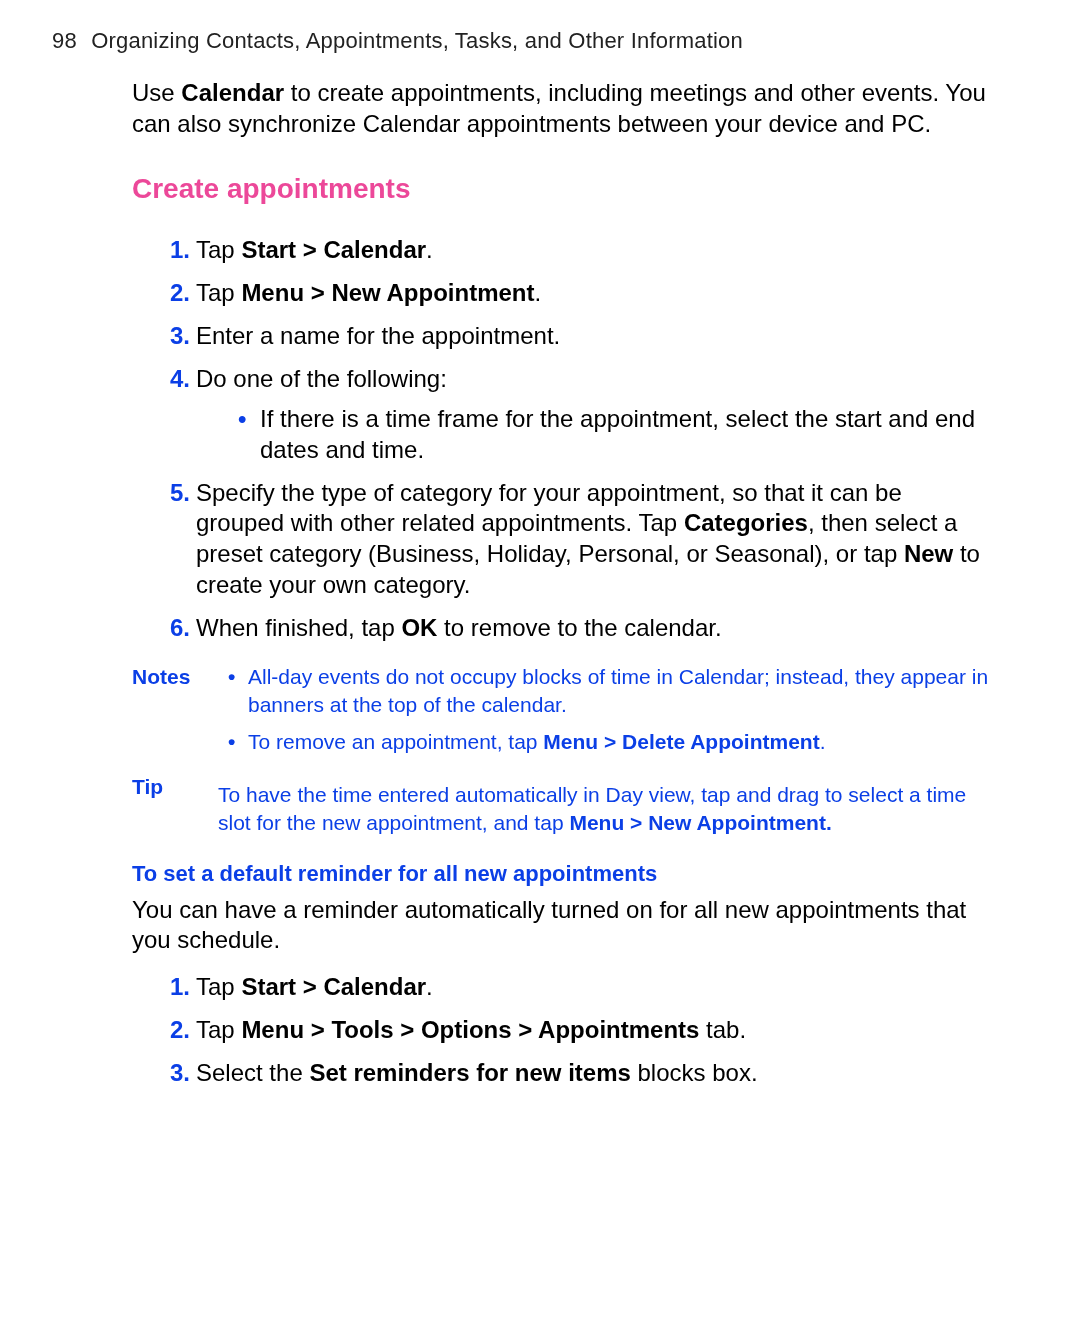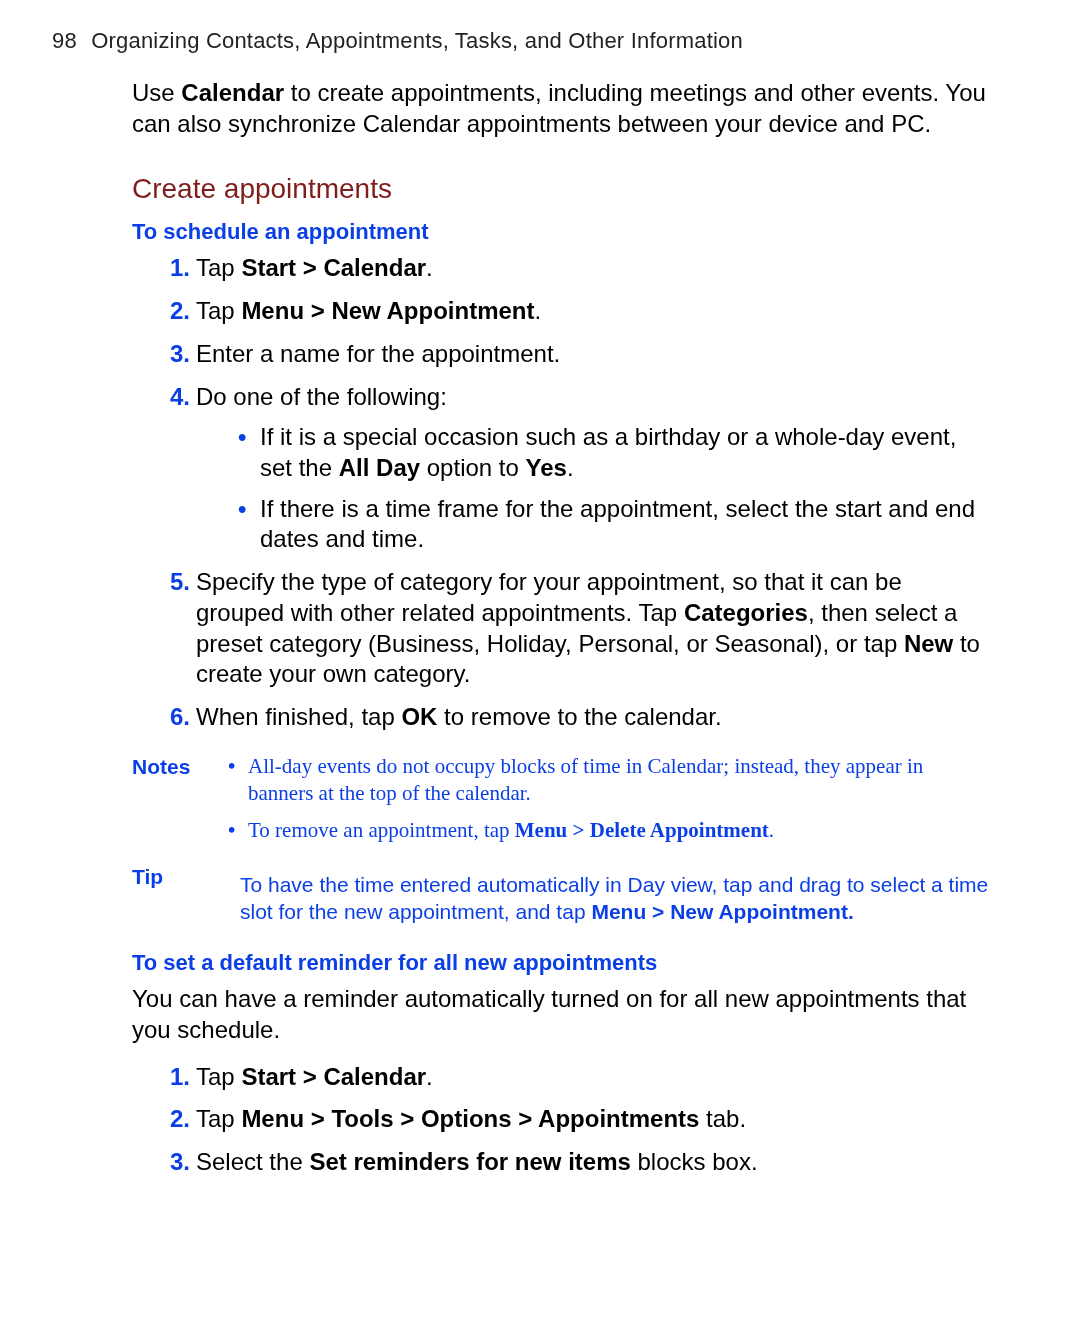--- a/index.html
+++ b/index.html
@@ -29,23 +29,23 @@
     color: #0b3fe6;
     margin: 14px 0 22px 2px;
   }
   .intro {
     font-size: 24px;
     line-height: 1.28;
     margin: 0 0 34px 62px;
   }
   .h2 {
     font-size: 28px;
-    font-weight: 400;
-    color: #7f1d1d;
-    margin: 0 0 14px 62px;
+    font-weight: 700;
+    color: #ec4899;
+    margin: 0 0 30px 62px;
   }
   .h3 {
     font-size: 22px;
     font-weight: 700;
     color: #0b3fe6;
     margin: 0 0 8px 62px;
   }
   .ol {
     margin: 0 0 20px 90px;
     padding: 0;
@@ -106,36 +106,35 @@
   }
   .note-ul {
     margin: 0;
     padding: 0;
     list-style: none;
   }
   .note-ul > li {
     position: relative;
     padding-left: 22px;
     margin-bottom: 10px;
-    font-family: Liberation Serif, serif;
   }
   .note-ul > li::before {
     content: "•";
     position: absolute;
     left: 2px;
     top: 0;
     font-weight: 700;
   }
   .tip-block {
     margin: 0 0 24px 62px;
     color: #0b3fe6;
     font-size: 21px;
     line-height: 1.32;
     display: flex;
-    gap: 32px;
+    gap: 10px;
   }
   .tip-label { font-weight: 700; flex: 0 0 76px; }
   .tip-body  { flex: 1; margin-top: 8px; }
   .reminder-desc {
     font-size: 24px;
     line-height: 1.28;
     margin: 0 0 16px 62px;
   }
 </style>
 </head>
@@ -147,42 +146,38 @@
     <span class="page-num">98</span>
     <span>Organizing Contacts, Appointments, Tasks, and Other Information</span>
   </div>
 
 
   <p class="intro">
     <span>Use </span><span class="bold">Calendar</span><span> to create appointments, including meetings and other events. You can also synchronize Calendar appointments between your device and PC.</span>
   </p>
 
   <div class="h2">Create appointments</div>
-  <div class="h3">To schedule an appointment</div>
 
   <ol class="ol">
     <li>
       <span class="num">1.</span>
       <span>Tap </span><span class="bold">Start &gt; Calendar</span><span>.</span>
     </li>
     <li>
       <span class="num">2.</span>
       <span>Tap </span><span class="bold">Menu &gt; New Appointment</span><span>.</span>
     </li>
     <li>
       <span class="num">3.</span>
       <span>Enter a name for the appointment.</span>
     </li>
     <li>
       <span class="num">4.</span>
       <span>Do one of the following:</span>
       <ul class="ul">
-        <li>
-          <span>If it is a special occasion such as a birthday or a whole-day event, set the </span><span class="bold">All Day</span><span> option to </span><span class="bold">Yes</span><span>.</span>
-        </li>
         <li>
           <span>If there is a time frame for the appointment, select the start and end dates and time.</span>
         </li>
       </ul>
     </li>
     <li>
       <span class="num">5.</span>
       <span>Specify the type of category for your appointment, so that it can be grouped with other related appointments. Tap </span><span class="bold">Categories</span><span>, then select a preset category (Business, Holiday, Personal, or Seasonal), or tap </span><span class="bold">New</span><span> to create your own category.</span>
     </li>
     <li>

